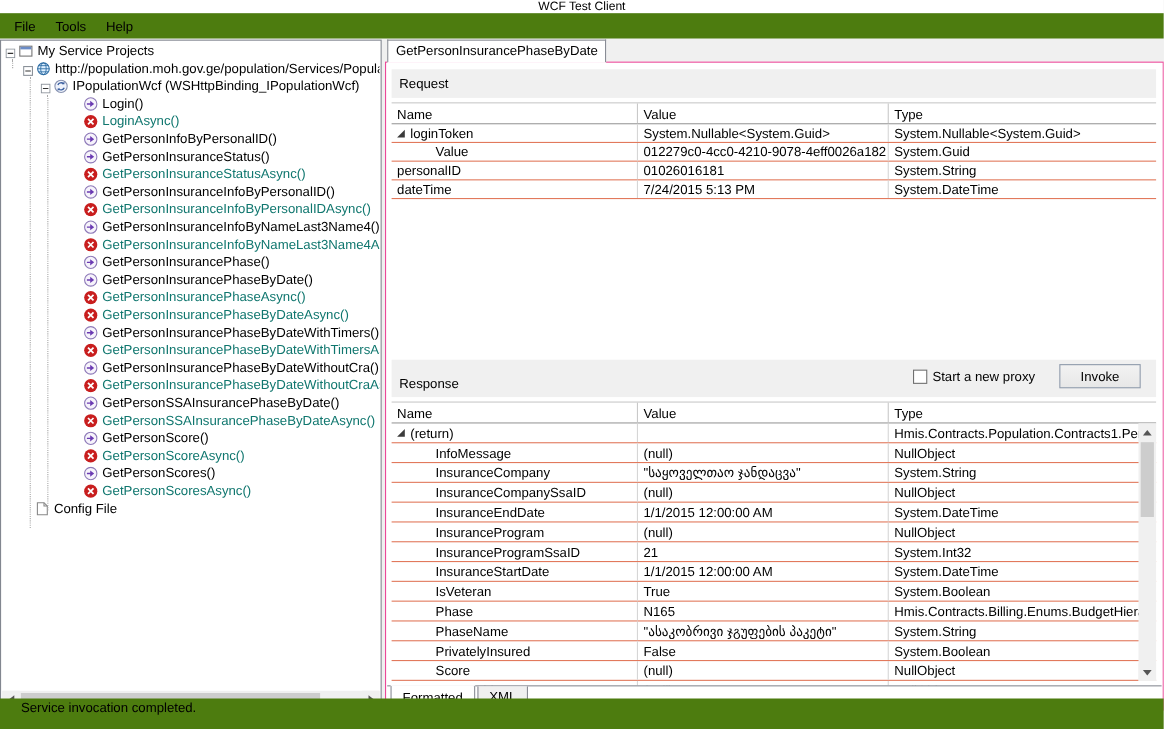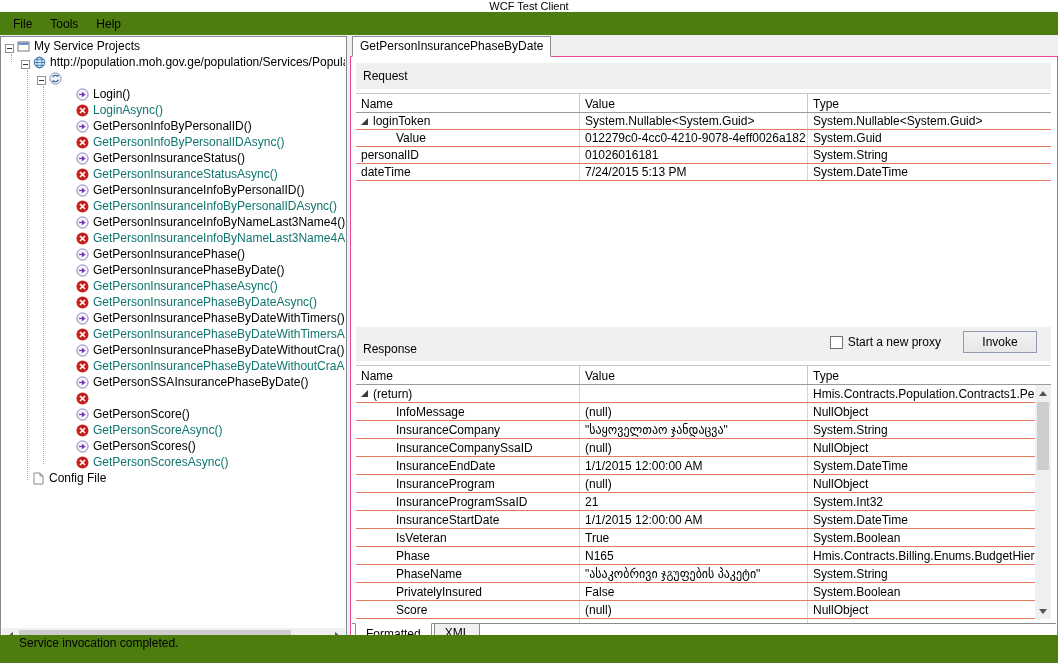--- a/index.html
+++ b/index.html
@@ -135,20 +135,21 @@
             </svg></span>
         <span class="ticon">
             <svg width="13" height="13" viewBox="0 0 13 13">
               <circle cx="6.5" cy="6.5" r="5.6" fill="#eef2fb" stroke="#8892b0"></circle>
               <path d="M3.6 5.2a3.2 3.2 0 0 1 5.2-1" fill="none" stroke="#3a5fa0" stroke-width="1.2"></path>
               <path d="M9.6 2.2v2.4H7.2z" fill="#3a5fa0"></path>
               <path d="M9.4 7.8a3.2 3.2 0 0 1-5.2 1" fill="none" stroke="#3a5fa0" stroke-width="1.2"></path>
               <path d="M3.4 10.8V8.4h2.4z" fill="#3a5fa0"></path>
             </svg>
           </span>
+        <span class="tlabel">IPopulationWcf (WSHttpBinding_IPopulationWcf)</span>
       </div>
 
       <div id="tree-methods">
           <div class="tree-row">
             <span class="ticon">
               <svg width="13" height="13" viewBox="0 0 13 13">
                 <circle cx="6.5" cy="6.5" r="5.6" fill="#f6f3fb" stroke="#8d79b8"></circle>
                 <path d="M3 6.5h3.6" stroke="#6a3ab2" stroke-width="1.3" fill="none"></path>
                 <path d="M6 3.7L9.6 6.5 6 9.3z" fill="#6a3ab2"></path>
               </svg>
@@ -167,29 +168,20 @@
           <div class="tree-row">
             <span class="ticon">
               <svg width="13" height="13" viewBox="0 0 13 13">
                 <circle cx="6.5" cy="6.5" r="5.6" fill="#f6f3fb" stroke="#8d79b8"></circle>
                 <path d="M3 6.5h3.6" stroke="#6a3ab2" stroke-width="1.3" fill="none"></path>
                 <path d="M6 3.7L9.6 6.5 6 9.3z" fill="#6a3ab2"></path>
               </svg>
             </span>
             <span class="tlabel">GetPersonInfoByPersonalID()</span>
           </div>
-          <div class="tree-row disabled">
-            <span class="ticon">
-              <svg width="13" height="13" viewBox="0 0 13 13">
-                <circle cx="6.5" cy="6.5" r="6" fill="#c81e1e"></circle>
-                <path d="M4 4l5 5M9 4L4 9" stroke="#fff" stroke-width="1.6"></path>
-              </svg>
-            </span>
-            <span class="tlabel">GetPersonInfoByPersonalIDAsync()</span>
-          </div>
           <div class="tree-row">
             <span class="ticon">
               <svg width="13" height="13" viewBox="0 0 13 13">
                 <circle cx="6.5" cy="6.5" r="5.6" fill="#f6f3fb" stroke="#8d79b8"></circle>
                 <path d="M3 6.5h3.6" stroke="#6a3ab2" stroke-width="1.3" fill="none"></path>
                 <path d="M6 3.7L9.6 6.5 6 9.3z" fill="#6a3ab2"></path>
               </svg>
             </span>
             <span class="tlabel">GetPersonInsuranceStatus()</span>
           </div>
@@ -326,20 +318,21 @@
             </span>
             <span class="tlabel">GetPersonSSAInsurancePhaseByDate()</span>
           </div>
           <div class="tree-row disabled">
             <span class="ticon">
               <svg width="13" height="13" viewBox="0 0 13 13">
                 <circle cx="6.5" cy="6.5" r="6" fill="#c81e1e"></circle>
                 <path d="M4 4l5 5M9 4L4 9" stroke="#fff" stroke-width="1.6"></path>
               </svg>
             </span>
+            <span class="tlabel">GetPersonSSAInsurancePhaseByDateAsync()</span>
           </div>
           <div class="tree-row">
             <span class="ticon">
               <svg width="13" height="13" viewBox="0 0 13 13">
                 <circle cx="6.5" cy="6.5" r="5.6" fill="#f6f3fb" stroke="#8d79b8"></circle>
                 <path d="M3 6.5h3.6" stroke="#6a3ab2" stroke-width="1.3" fill="none"></path>
                 <path d="M6 3.7L9.6 6.5 6 9.3z" fill="#6a3ab2"></path>
               </svg>
             </span>
             <span class="tlabel">GetPersonScore()</span>

